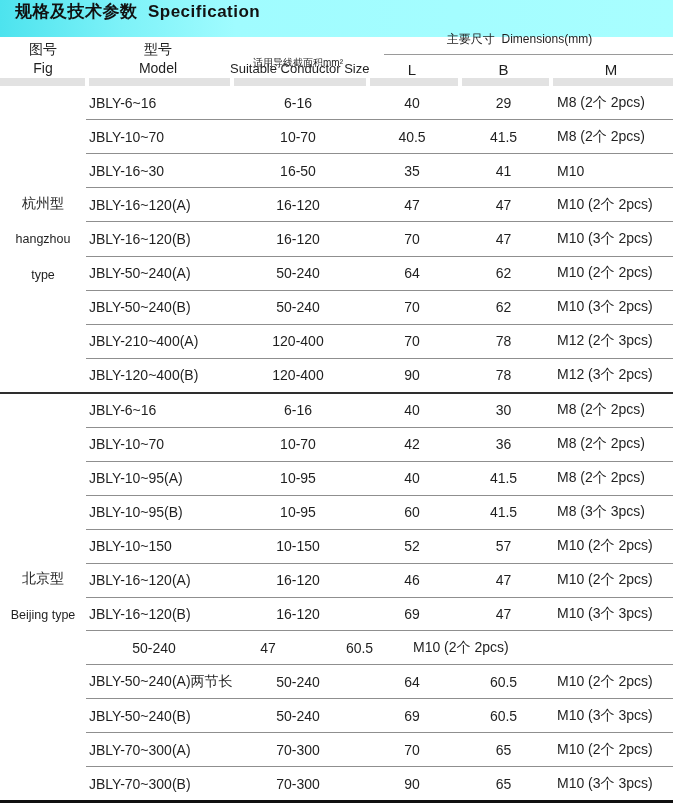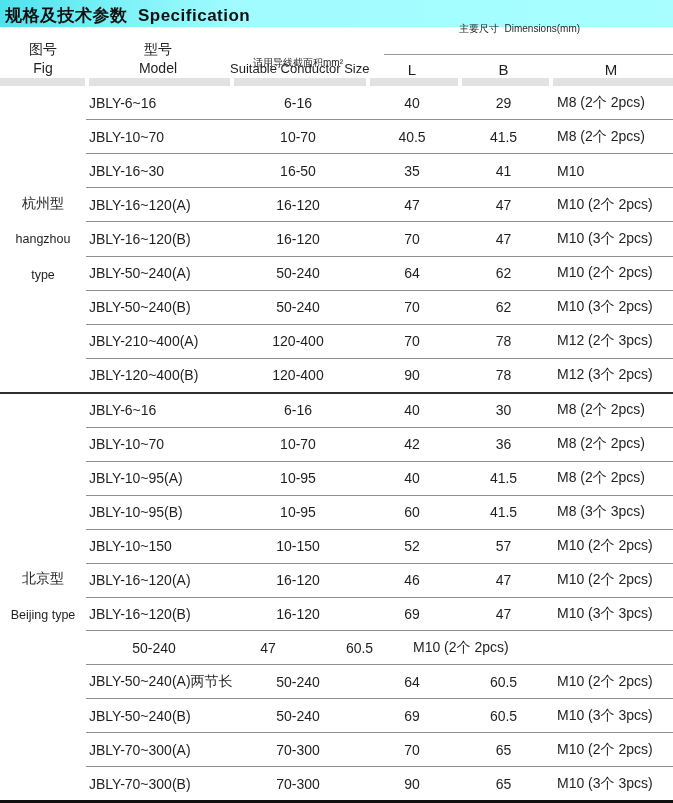--- a/index.html
+++ b/index.html
@@ -10,44 +10,44 @@
     background: #ffffff;
     overflow: hidden;
     font-family: "Liberation Sans", "DejaVu Sans", sans-serif;
     color: #1f1f1f;
   }
 
   
   .title-bar {
     position: absolute;
     top: 0; left: 0; right: 0;
-    height: 27px;
+    height: 37px;
     background: linear-gradient(90deg, #4de3ee 0%, #7df2f8 18%, #a0fcff 35%, #a8feff 100%);
     display: flex;
-    align-items: flex-end;
-    padding-left: 5px;
+    align-items: flex-start;
+    padding-left: 15px;
     box-sizing: border-box;
   }
   .title-bar .title {
     font-size: 17px;
     font-weight: bold;
     letter-spacing: 0.5px;
     white-space: pre;
     color: #111;
   }
 
   
   .hdr { position: absolute; text-align: center; white-space: pre; }
   .hdr-fig-cn    { left: 0;   width: 86px;  top: 41px; font-size: 14px; }
   .hdr-fig-en    { left: 0;   width: 86px;  top: 60px; font-size: 14px; }
   .hdr-model-cn  { left: 86px; width: 144px; top: 41px; font-size: 14px; }
   .hdr-model-en  { left: 86px; width: 144px; top: 60px; font-size: 14px; }
   .hdr-cond-cn   { left: 230px; width: 136px; top: 56px; font-size: 10px; overflow: visible; }
   .hdr-cond-en   { left: 230px; width: 136px; top: 61px; font-size: 13px; overflow: visible; }
-  .hdr-dims      { left: 366px; width: 307px; top: 22px; font-size: 10px; }
+  .hdr-dims      { left: 366px; width: 307px; top: 31px; font-size: 12px; }
   .dims-rule {
     position: absolute;
     left: 384px; right: 0; top: 54px;
     height: 1px; background: #9a9a9a;
   }
   .hdr-l { left: 366px; width: 92px;  top: 61px; font-size: 15px; }
   .hdr-b { left: 458px; width: 91px;  top: 61px; font-size: 15px; }
   .hdr-m { left: 549px; width: 124px; top: 61px; font-size: 15px; }
 
   

